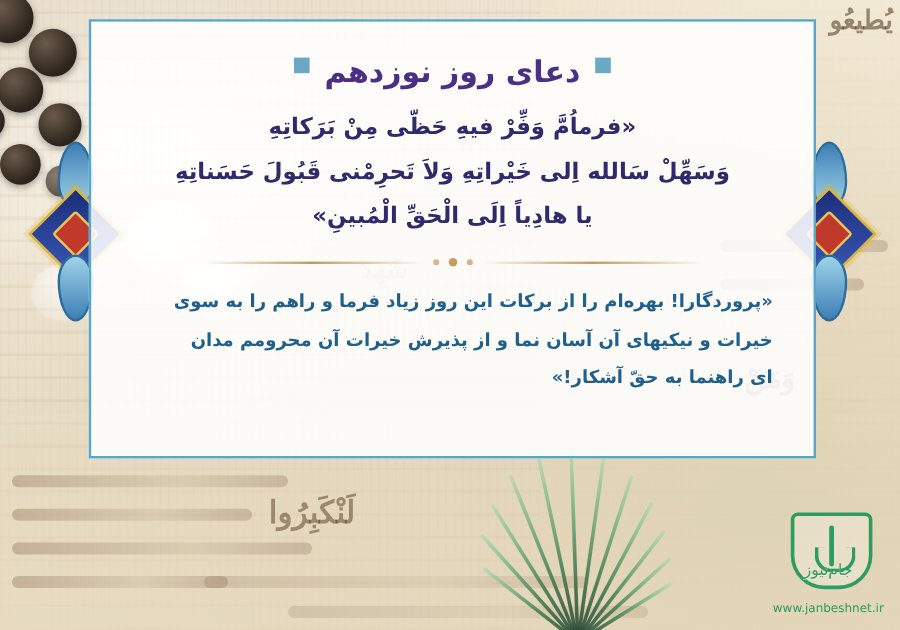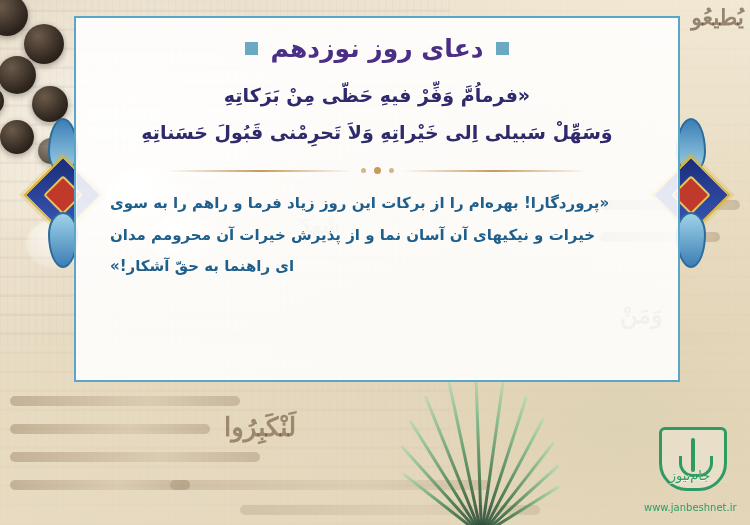--- a/index.html
+++ b/index.html
@@ -71,37 +71,37 @@
     border:2px solid #5aa6c9;
     box-shadow:0 0 0 1px rgba(255,255,255,.5) inset;
   }
   .title-row{
     display:flex;align-items:center;justify-content:center;gap:12px;
     margin-top:16px;
   }
   .title-sq{width:13px;height:13px;background:#6aa8c4;transform:rotate(0deg);}
   .title{
     color:#4b2f86;font-family:"DejaVu Sans", sans-serif;font-weight:bold;
-    font-size:25px;letter-spacing:1px;direction:rtl;
+    font-size:25px;letter-spacing:1px;direction:rtl;margin-top:11px;
   }
   .arabic{
     direction:rtl;text-align:center;color:#2e2a6b;
     font-family:"DejaVu Sans", sans-serif;font-weight:bold;
     font-size:19px;line-height:1.95;margin:14px 60px 0 60px;
     text-shadow:0 1px 0 rgba(255,255,255,.7);
   }
   .divider{
     display:flex;align-items:center;justify-content:center;gap:8px;
     margin:16px auto 0;width:420px;
   }
   .divider .bar{height:2px;flex:1;background:linear-gradient(90deg,rgba(200,150,90,0),#c79a5e,rgba(200,150,90,0));}
   .divider .dot{width:7px;height:7px;border-radius:50%;background:#c79a5e;}
   .divider .dot.small{width:5px;height:5px;background:#d8b488;}
   .persian{
-    direction:rtl;text-align:left;color:#1f5f8b;
+    direction:rtl;text-align:right;color:#1f5f8b;
     font-family:"DejaVu Sans", sans-serif;font-weight:bold;
     font-size:15px;line-height:2.1;margin:14px 34px 0 34px;
   }
   
   .orn{position:absolute;width:70px;height:150px;}
   .orn.left{left:26px;top:118px;}
   .orn.right{right:26px;top:118px;}
   .orn .diamond{
     position:absolute;left:50%;top:50%;width:52px;height:52px;margin:-26px 0 0 -26px;
     background:linear-gradient(135deg,#1b2d7a,#3b59b8);
@@ -217,21 +217,22 @@
   <div class="panel">
 
     <div class="title-row">
       <span class="title-sq"></span>
       <span class="title">دعای روز نوزدهم</span>
       <span class="title-sq"></span>
     </div>
 
     <div class="arabic">
       <div>«فرماُمَّ وَفِّرْ فیهِ حَظّی مِنْ بَرَکاتِهِ</div>
-      <div>وَسَهِّلْ سَبیلی اِلی خَیْراتِهِ وَلاَ تَحرِمْنی قَبُولَ حَسَناتِهِ</div>
+      <div>وَسَهِّلْ سَالله اِلی خَیْراتِهِ وَلاَ تَحرِمْنی قَبُولَ حَسَناتِهِ</div>
+      <div>یا هادِیاً اِلَی الْحَقِّ الْمُبینِ»</div>
     </div>
 
     <div class="divider">
       <span class="bar"></span>
       <span class="dot small"></span>
       <span class="dot"></span>
       <span class="dot small"></span>
       <span class="bar"></span>
     </div>
 

